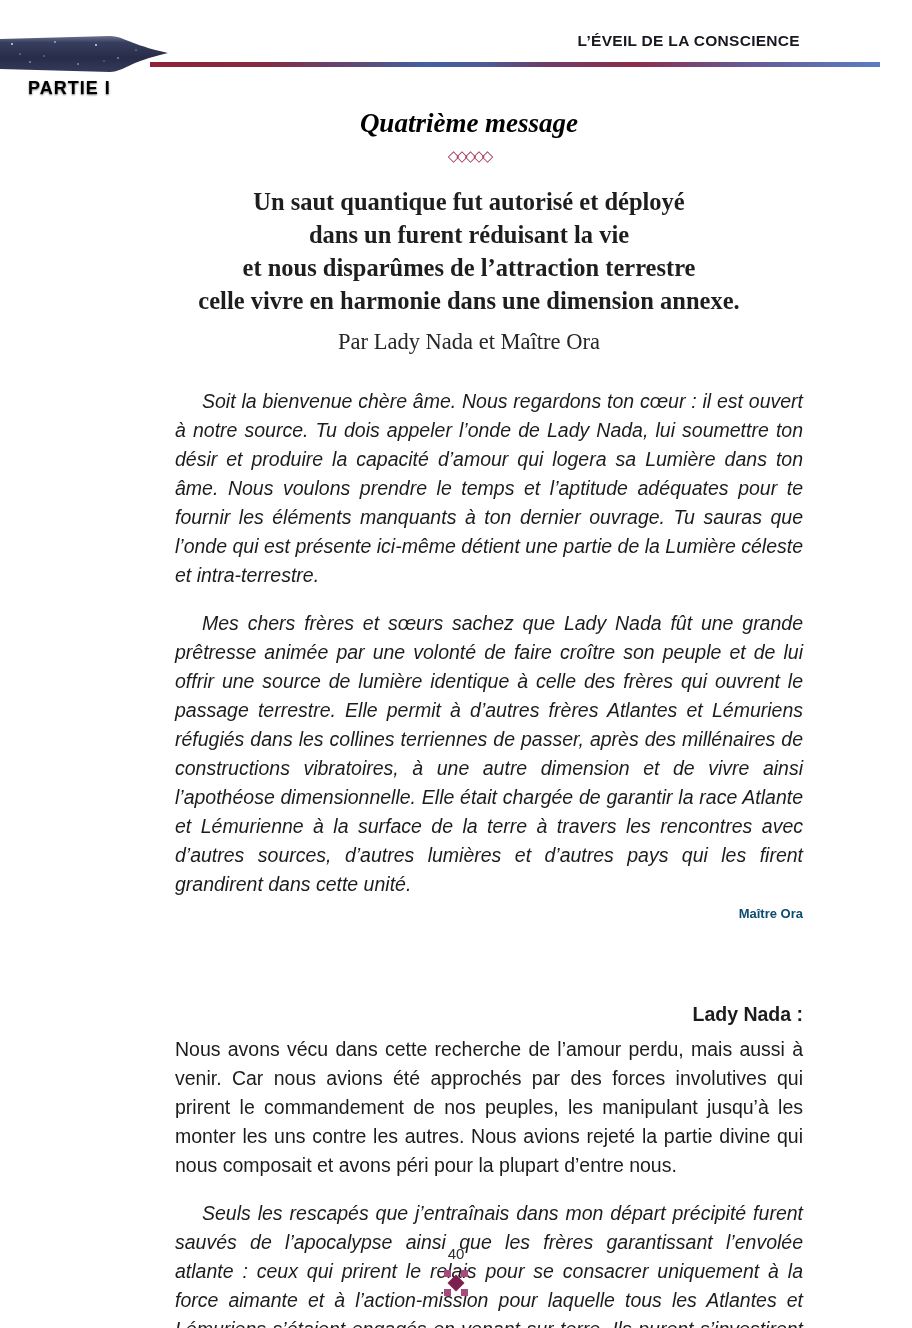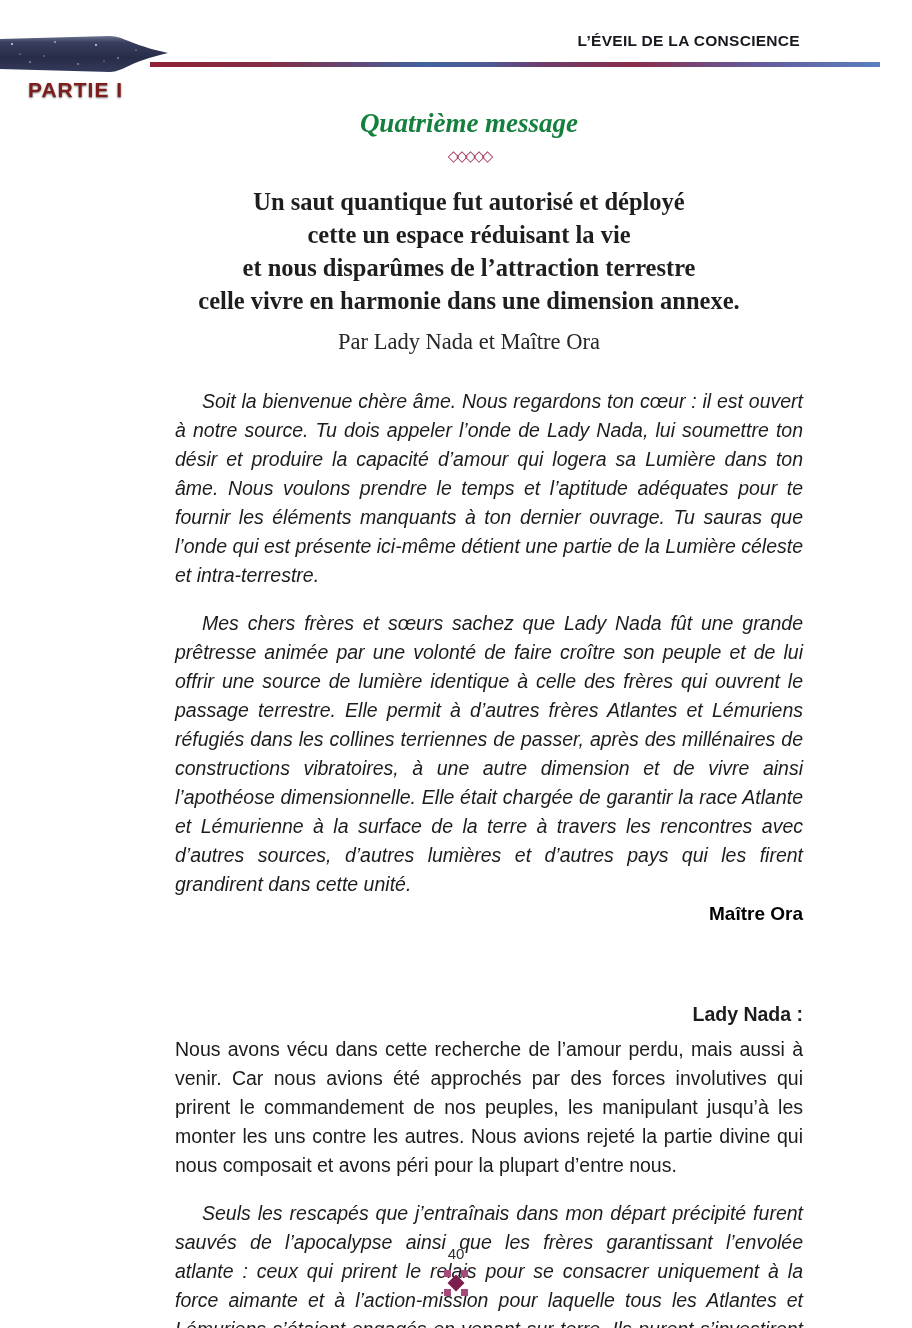--- a/index.html
+++ b/index.html
@@ -16,22 +16,22 @@
   }
 
   
   .header { position: absolute; top: 0; left: 0; width: 100%; height: 80px; }
   .part-badge {
     position: absolute; top: 36px; left: 0;
     width: 170px; height: 36px;
   }
   .part-badge-label {
     position: absolute; top: 42px; left: 28px;
-    font-size: 21px; font-weight: bold; letter-spacing: 1px;
-    color: #7f1d1d;
+    font-size: 18px; font-weight: bold; letter-spacing: 1px;
+    color: #000000;
     text-shadow: 0 1px 2px rgba(0,0,0,.6);
   }
   .header-rule {
     position: absolute; top: 62px; left: 150px;
     width: 730px; height: 5px;
     background: linear-gradient(90deg,
       #8f2236 0%, #842c44 16%, #41619f 38%, #4d5a95 46%,
       #6d3c6a 54%, #8c2d4c 66%, #655a95 82%, #5b7ec2 100%);
   }
   .book-title {
@@ -41,21 +41,21 @@
   }
 
   
   .content {
     position: absolute; top: 108px; left: 135px; width: 668px;
   }
   .message-title {
     text-align: center;
     font-family: "Liberation Serif", serif;
     font-style: italic; font-weight: bold;
-    font-size: 27px; color: #15803d;
+    font-size: 27px; color: #000000;
     margin-bottom: 8px;
   }
   .ornament {
     text-align: center;
     font-size: 15px; letter-spacing: -3px;
     color: #a13457;
     margin-bottom: 20px;
   }
   .heading {
     text-align: center;
@@ -78,23 +78,23 @@
     text-align: justify;
     color: #1c1c1c;
     margin-left: 40px;
   }
   .para.indent { text-indent: 27px; font-style: italic; }
   .para.italic { font-style: italic; }
   .gap-sm { height: 19px; }
   .gap-lg { height: 72px; }
 
   .signature {
-    font-size: 19px; line-height: 29px;
+    font-size: 13px; line-height: 29px;
     font-weight: bold; text-align: right;
-    color: #000000;
+    color: #0c4a6e;
   }
   .speaker-label {
     font-size: 19.5px; line-height: 29px;
     font-weight: bold;
     margin-bottom: 6px;
     color: #1c1c1c;
     text-align: right;
   }
 
   
@@ -159,21 +159,21 @@
     <div class="book-title">L’ÉVEIL DE LA CONSCIENCE</div>
   </div>
 
   <div class="content">
 
     <div class="message-title">Quatrième message</div>
     <div class="ornament">◇◇◇◇◇</div>
 
     <div class="heading">
       <span>Un saut quantique fut autorisé et déployé</span>
-      <span>cette un espace réduisant la vie</span>
+      <span>dans un furent réduisant la vie</span>
       <span>et nous disparûmes de l’attraction terrestre</span>
       <span>celle vivre en harmonie dans une dimension annexe.</span>
     </div>
 
     <div class="byline">Par Lady Nada et Maître Ora</div>
 
     <p class="para italic indent">Soit la bienvenue chère âme. Nous regardons ton cœur : il est ouvert à notre source. Tu dois appeler l’onde de Lady Nada, lui soumettre ton désir et produire la capacité d’amour qui logera sa Lumière dans ton âme. Nous voulons prendre le temps et l’aptitude adéquates pour te fournir les éléments manquants à ton dernier ouvrage. Tu sauras que l’onde qui est présente ici-même détient une partie de la Lumière céleste et intra-terrestre.</p>
     <div class="gap-sm"></div>
 
     <p class="para indent">Mes chers frères et sœurs sachez que Lady Nada fût une grande prêtresse animée par une volonté de faire croître son peuple et de lui offrir  une source de lumière identique à celle des frères qui ouvrent le passage terrestre. Elle permit à d’autres frères Atlantes et Lémuriens réfugiés dans les collines terriennes de passer, après des millénaires de constructions vibratoires, à une autre dimension et de vivre ainsi l’apothéose dimensionnelle. Elle était chargée de garantir la race Atlante et Lémurienne à la surface de la terre à travers les rencontres avec d’autres sources, d’autres lumières et d’autres pays qui les firent grandirent dans cette unité.</p>

